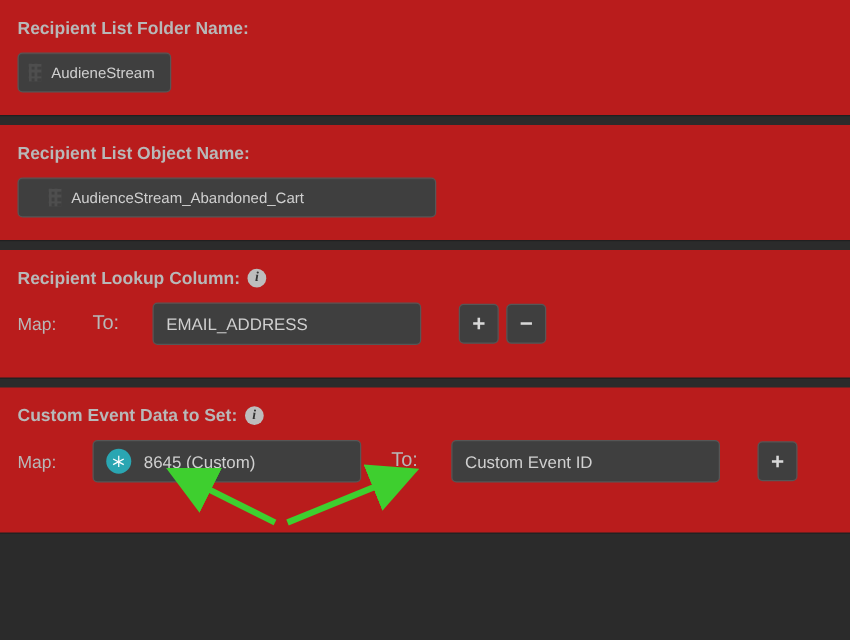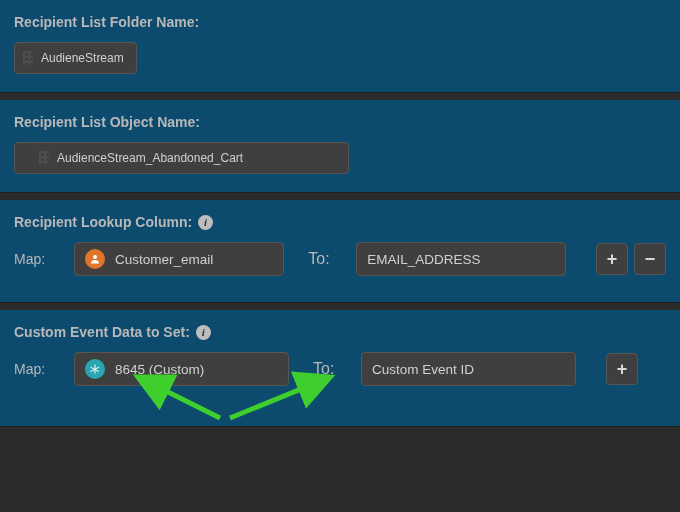--- a/index.html
+++ b/index.html
@@ -5,21 +5,21 @@
     * { margin: 0; padding: 0; box-sizing: border-box; }
     html, body { width: 680px; height: 512px; }
     body {
       background: #2b2b2b;
       font-family: -apple-system, "Helvetica Neue", Arial, sans-serif;
       font-size: 14px;
       color: #b8b8b8;
       overflow: hidden;
     }
     .panel {
-      background: #0c4a6e;
+      background: #b91c1c;
       padding: 14px 14px 18px 14px;
       margin-bottom: 8px;
       box-shadow: 0 1px 0 rgba(0,0,0,.25);
     }
     .section-label {
       color: #b8b8b8;
       font-weight: 700;
       font-size: 14px;
       margin-bottom: 12px;
       display: flex;
@@ -151,29 +151,20 @@
   </div>
 </div>
 
 <div class="panel lookup">
   <div class="section-label">
     <span>Recipient Lookup Column:</span>
     <span class="info-badge">i</span>
   </div>
   <div class="map-row">
     <span class="map-label">Map:</span>
-    <div class="field">
-      <span class="avatar orange">
-        <svg viewBox="0 0 24 24" width="12" height="12" fill="#fff">
-            <circle cx="12" cy="8" r="4"></circle>
-            <path d="M4 20c0-4 4-6 8-6s8 2 8 6v1H4z"></path>
-          </svg>
-      </span>
-      <span>Customer_email</span>
-    </div>
     <span class="to-label">To:</span>
     <div class="input">
       <input type="text" value="EMAIL_ADDRESS" style="">
     </div>
     <div class="btn-group">
       <div class="sq-btn">
           <span>+</span>
         </div>
       <div class="sq-btn">
           <span>−</span>

